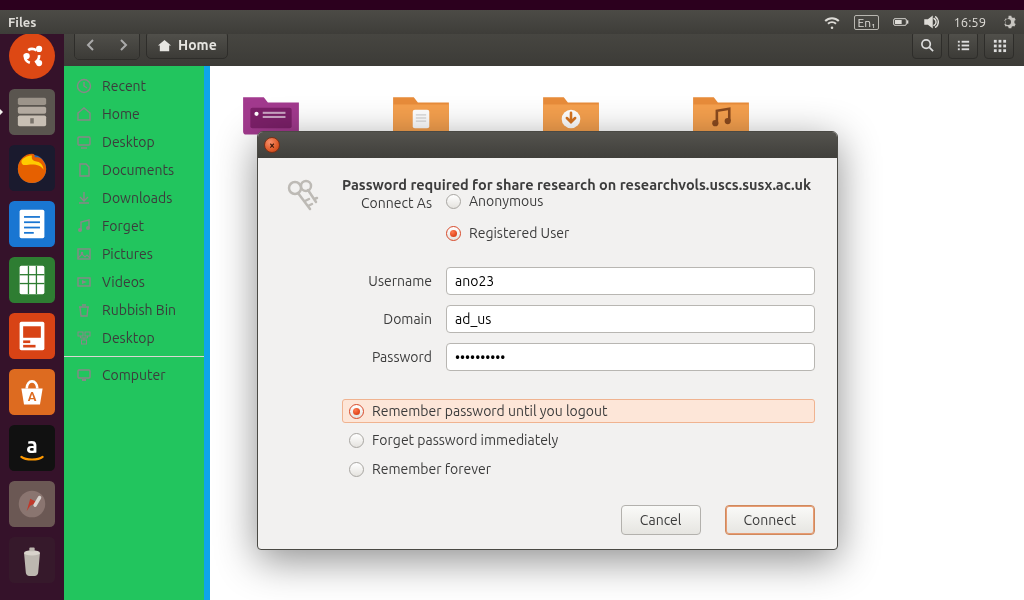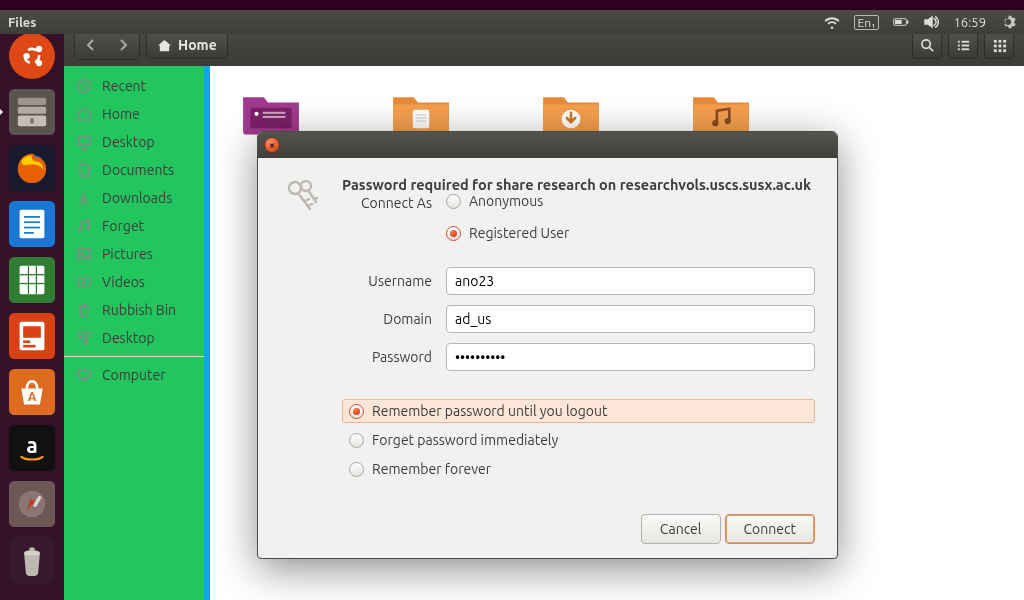--- a/index.html
+++ b/index.html
@@ -39,21 +39,21 @@
 .formgrid .lbl{text-align:right;color:#3c3c3c}
 .formgrid .radiogroup{display:flex;flex-direction:column;gap:16px}
 .radio,.radiorow{display:flex;align-items:center;gap:8px}
 .radio .dot,.radiorow .dot{width:15px;height:15px;border-radius:50%;border:1px solid #a8a6a2;background:linear-gradient(#fff,#e5e3df);display:flex;align-items:center;justify-content:center;flex-shrink:0}
 .radio.on .dot,.radiorow.on .dot{border-color:#d7492a}
 .radio.on .dot::after,.radiorow.on .dot::after{content:"";width:7px;height:7px;border-radius:50%;background:radial-gradient(circle at 35% 30%,#ff7a50,#e44c22 60%,#c23a16)}
 .tin{width:100%;height:28px;border:1px solid #b8b6b2;border-radius:4px;padding:0 8px;background:#fff;font-size:14px;font-family:inherit}
 .pwopts{margin-top:28px;display:flex;flex-direction:column;gap:5px;margin-left:62px}
 .pwopts .radiorow{padding:3px 6px;border-radius:3px;border:1px solid transparent}
 .pwopts .radiorow.hl{background:#fde6d8;border:1px solid #f0b390}
-.dbuttons{display:flex;justify-content:flex-end;gap:4px;margin-top:33px}
+.dbuttons{display:flex;justify-content:flex-end;gap:24px;margin-top:24px}
 .btn{height:30px;padding:0 18px;border:1px solid #b3b1ad;border-radius:4px;background:linear-gradient(#fafaf8,#e6e5e1);font-size:14px;color:#3c3c3c;font-family:inherit}
 .btn:focus,.btn.default{outline:none;box-shadow:0 0 0 1px #e89b72 inset;border-color:#cf8a5e}
 </style>
 </head>
 <body>
 
 <div class="topbar">
   <span class="tb-left">Files</span>
   <div class="tb-right">
     <span class="glyph"><svg viewBox="0 0 16 16">

